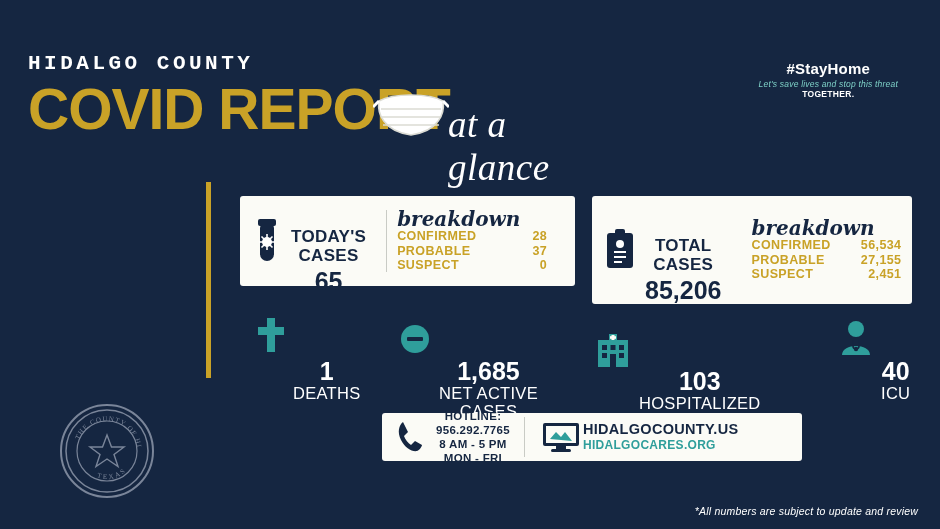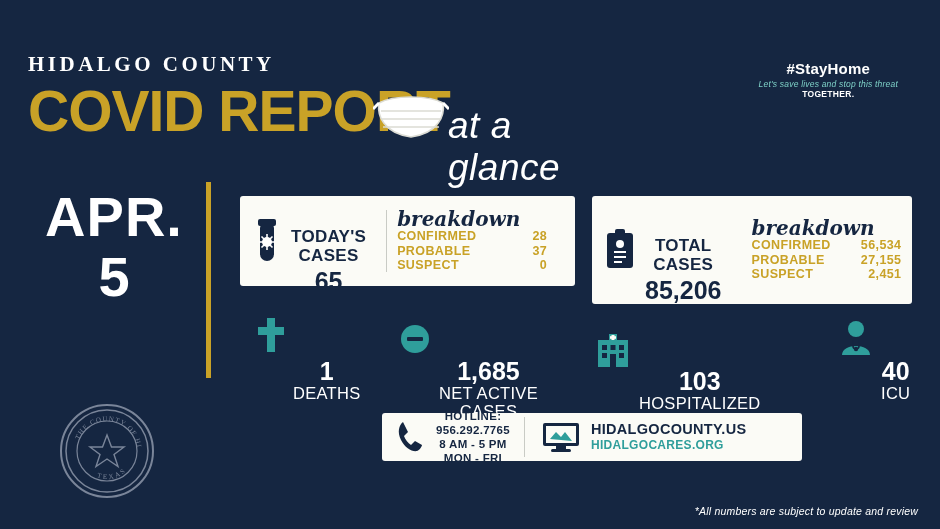--- a/index.html
+++ b/index.html
@@ -9,34 +9,34 @@
     font-family:"Liberation Sans", sans-serif;
     color:#ffffff;
     position:relative;
   }
   .board { position:absolute; inset:0; background:#152641; }
 
   
   .header { position:absolute; left:28px; top:52px; }
   .kicker {
     font-size:21px; letter-spacing:3.5px; font-weight:bold; color:#ffffff;
-    font-family:Liberation Serif, serif;
+    font-family:Liberation Mono, monospace;
   }
   .title-row { position:relative; margin-top:4px; height:62px; }
   .title {
     font-size:57px; font-weight:bold; letter-spacing:-1px;
     color:#c9a227; line-height:60px; white-space:nowrap;
   }
   .mask {
     position:absolute; left:345px; top:8px; width:76px; height:52px;
     pointer-events:none;
   }
   .glance {
     position:absolute; left:420px; top:24px;
-    font-family:Liberation Sans, sans-serif; font-style:italic;
+    font-family:Liberation Serif, serif; font-style:italic;
     font-size:37px; color:#ffffff; letter-spacing:0.5px;
   }
 
   .stayhome { position:absolute; right:42px; top:60px; text-align:center; }
   .stayhome .tag { font-size:15px; font-weight:bold; color:#ffffff; letter-spacing:0.2px;}
   .stayhome .sub1 { font-size:8.5px; color:#7fd2c8; font-style:italic; margin-top:2px; letter-spacing:0.2px;}
   .stayhome .sub2 { font-size:8.5px; color:#ffffff; font-weight:bold; letter-spacing:0.3px;}
 
   
   .date-block { position:absolute; left:34px; top:188px; width:160px; text-align:center; }
@@ -88,21 +88,21 @@
   }
 
   
   .contact {
     position:absolute; left:382px; top:413px; width:420px; height:48px;
     background:#fbfbf6; border-radius:3px; display:flex; align-items:center;
   }
   .contact .phone-ic { margin:0 10px 0 14px; color:#152641; }
   .hotline { color:#152641; font-size:11.5px; font-weight:bold; line-height:14px; text-align:center; letter-spacing:0.3px;}
   .contact-div { width:1px; height:40px; background:#c9cbc5; margin:0 16px 0 14px; }
-  .web { display:flex; align-items:center; gap:10px; }
+  .web { display:flex; align-items:center; gap:2px; }
   .web-lines { line-height:16px; }
   .web-1 { color:#152641; font-size:14.5px; font-weight:bold; letter-spacing:0.3px;}
   .web-2 { color:#2f9e9b; font-size:12px; font-weight:bold; letter-spacing:0.3px;}
 
   .footnote {
     position:absolute; right:22px; bottom:12px;
     font-size:10.5px; font-style:italic; color:#ffffff; letter-spacing:0.2px;
   }
 </style>
 </head>
@@ -122,24 +122,20 @@
       <div class="glance">at a glance</div>
     </div>
   </div>
 
   <div class="stayhome">
     <div class="tag">#StayHome</div>
     <div class="sub1">Let's save lives and stop this threat</div>
     <div class="sub2">TOGETHER.</div>
   </div>
 
-  <div class="date-block">
-    <div class="date-month">APR.</div>
-    <div class="date-day">5</div>
-  </div>
   <div class="vrule"></div>
 
   <div class="card" id="card-today">
     <div class="card-left">
       <svg width="30" height="46" viewBox="0 0 30 46">
         <rect x="8" y="3" width="14" height="40" rx="7" fill="#152641"></rect>
         <rect x="6" y="1" width="18" height="7" rx="2" fill="#152641"></rect>
         <circle cx="15" cy="24" r="5" fill="#ffffff"></circle>
         <path d="M15 16 v16 M7 24 h16 M9.5 18.5 l11 11 M20.5 18.5 l-11 11" stroke="#ffffff" stroke-width="1.6"></path>
       </svg>

